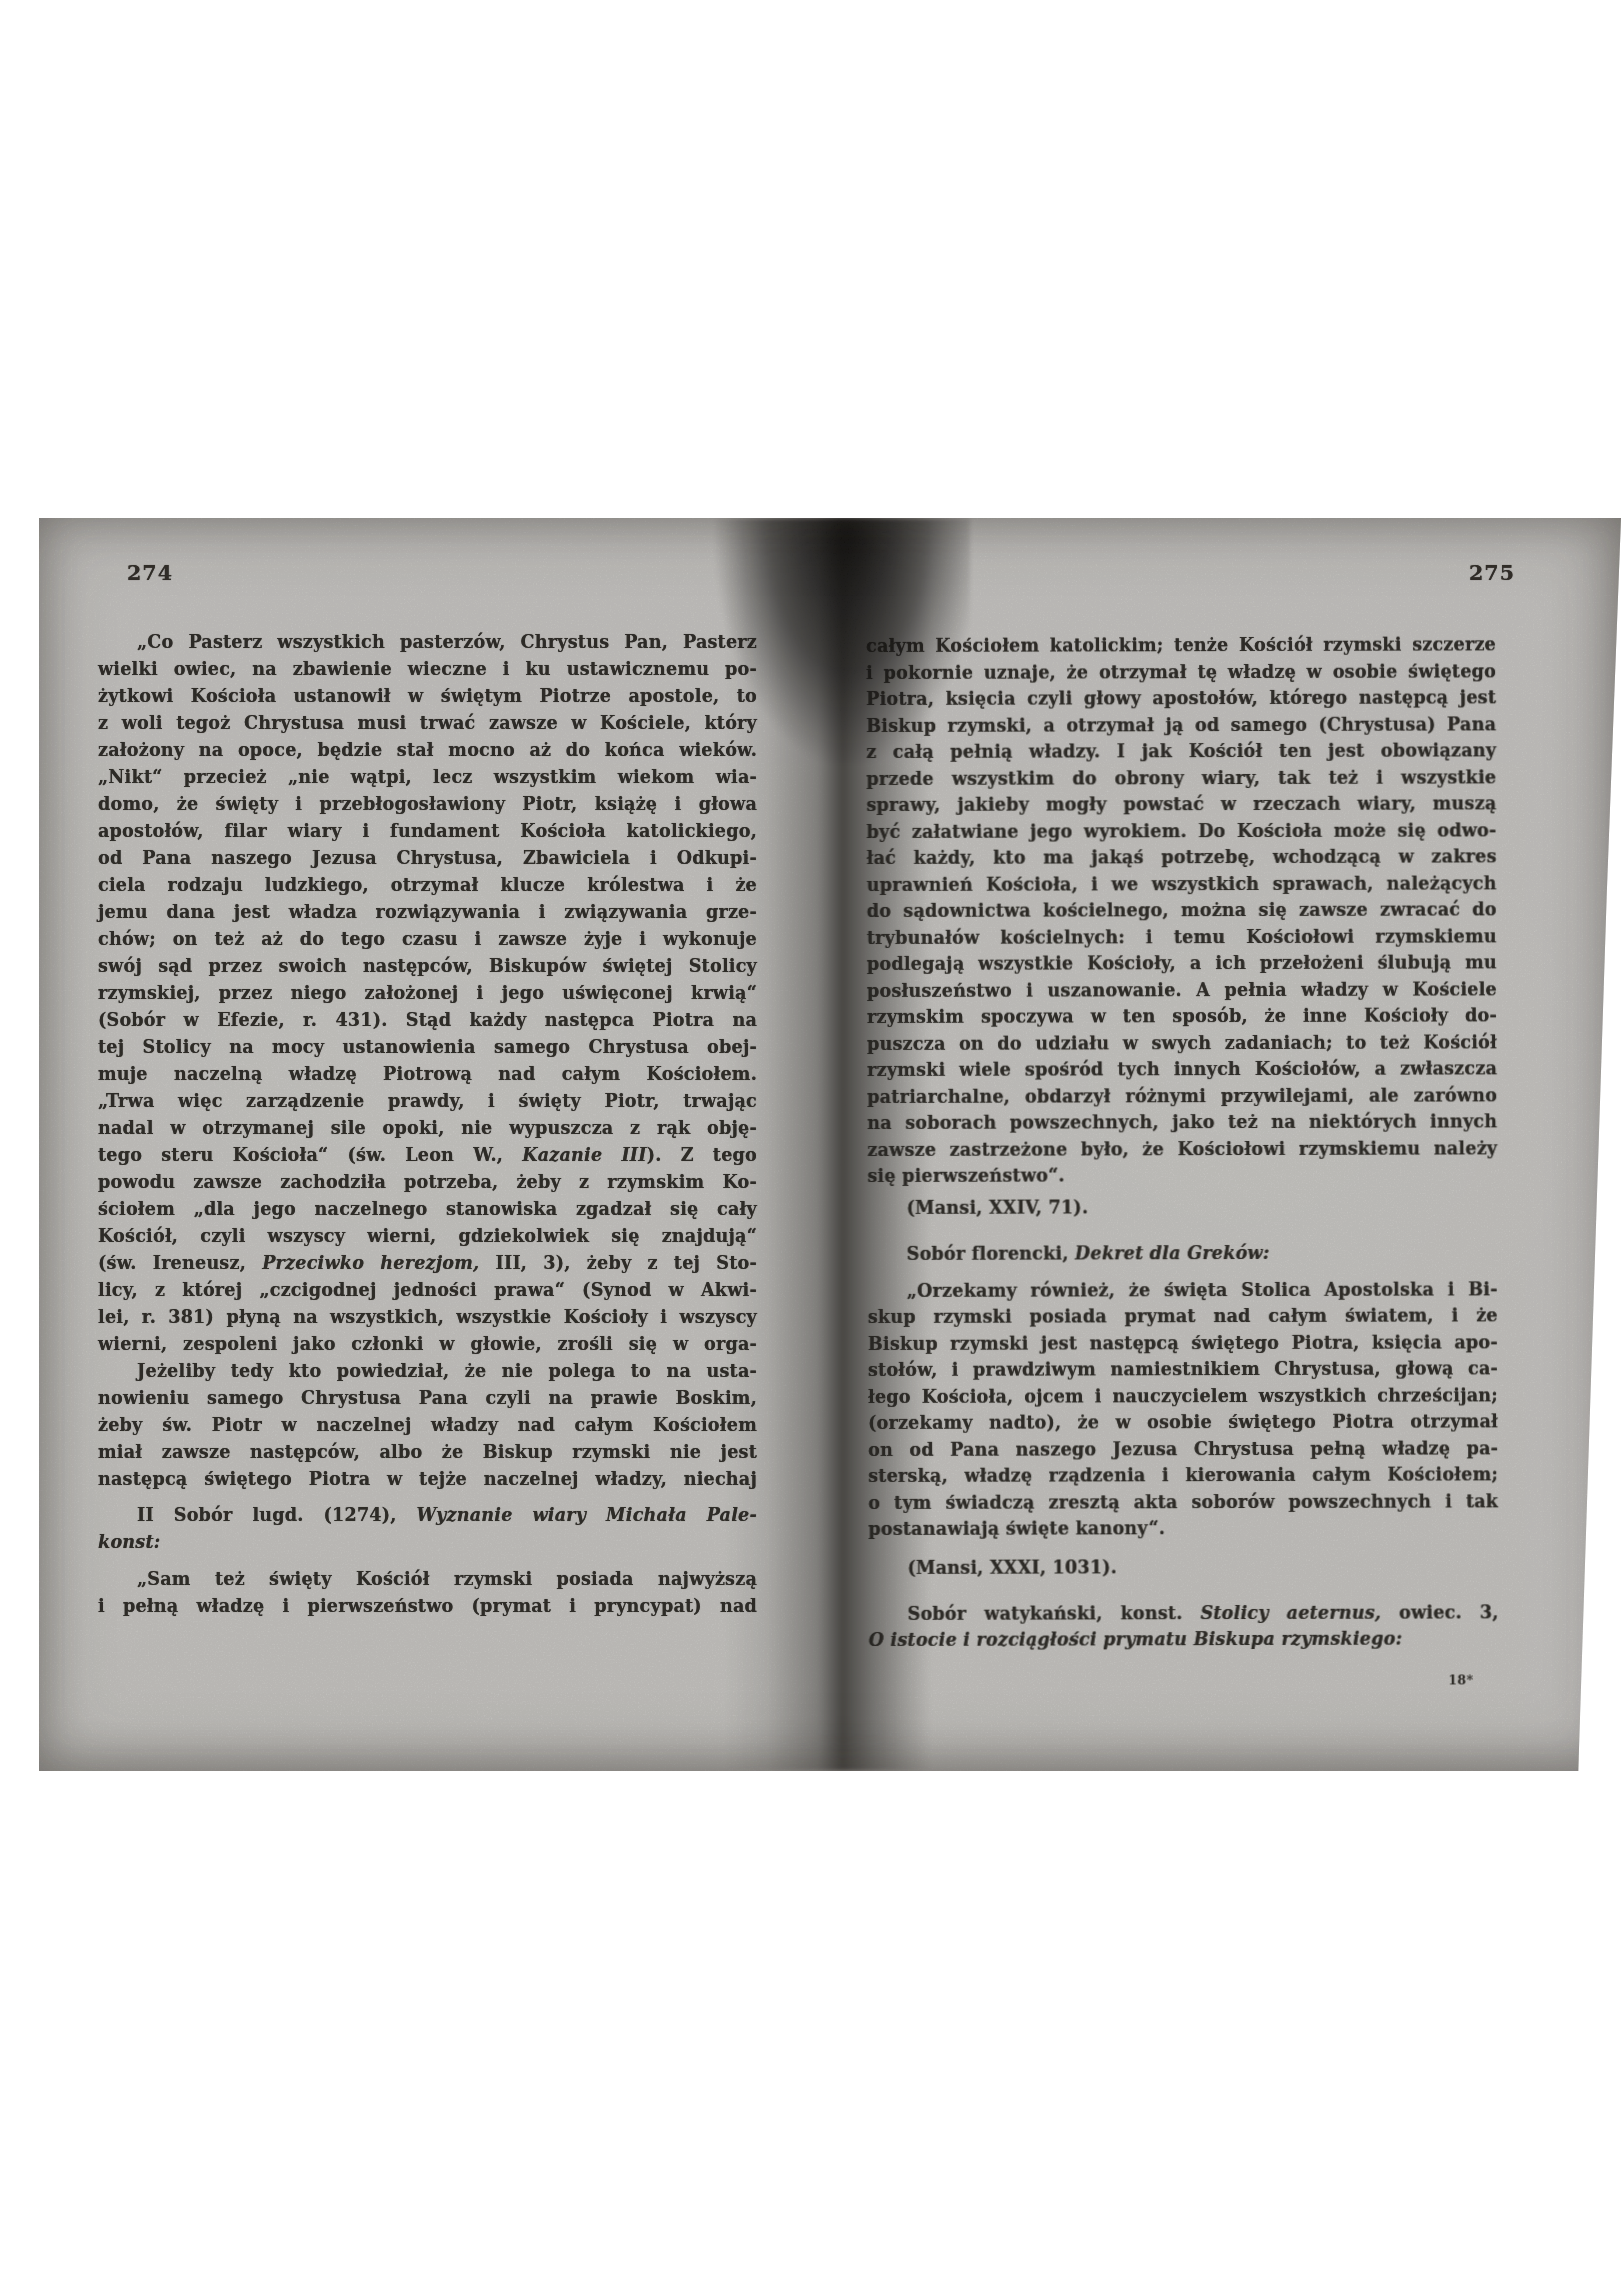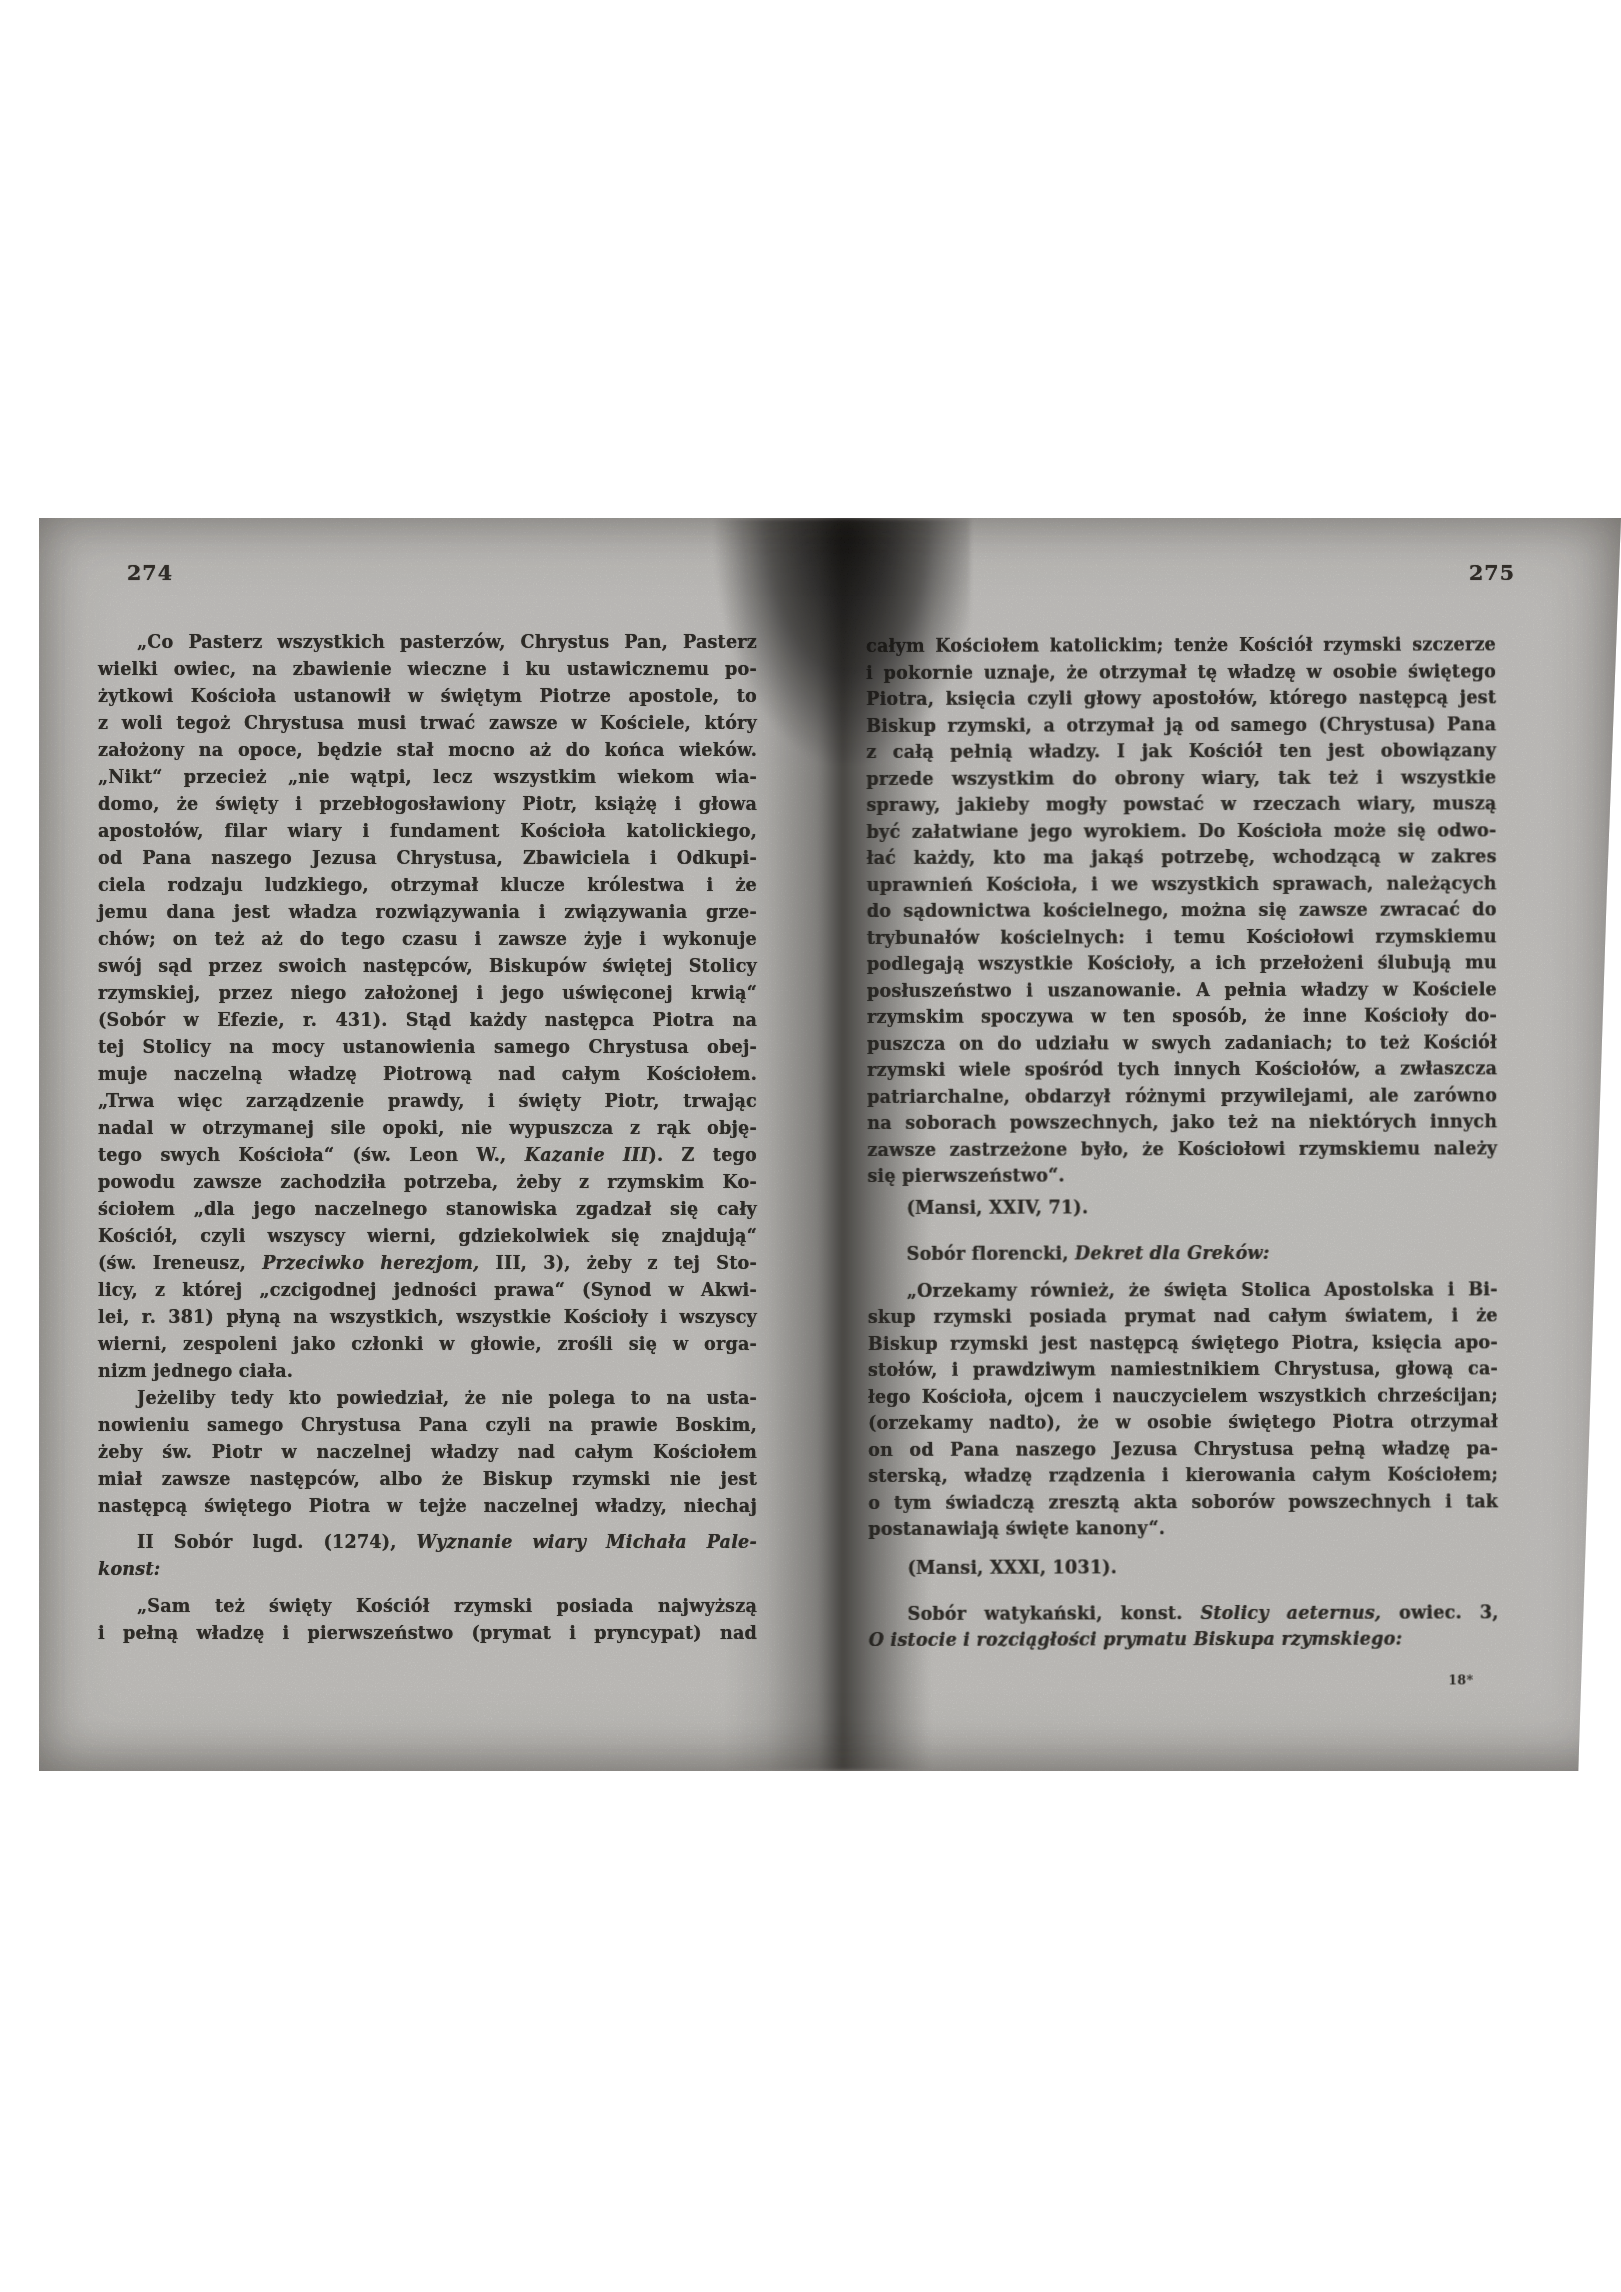--- a/index.html
+++ b/index.html
@@ -63,29 +63,28 @@
           <div class="line"><span>ciela rodzaju ludzkiego, otrzymał klucze królestwa i że</span></div>
           <div class="line"><span>jemu dana jest władza rozwiązywania i związywania grze-</span></div>
           <div class="line"><span>chów; on też aż do tego czasu i zawsze żyje i wykonuje</span></div>
           <div class="line"><span>swój sąd przez swoich następców, Biskupów świętej Stolicy</span></div>
           <div class="line"><span>rzymskiej, przez niego założonej i jego uświęconej krwią“</span></div>
           <div class="line"><span>(Sobór w Efezie, r. 431). Stąd każdy następca Piotra na</span></div>
           <div class="line"><span>tej Stolicy na mocy ustanowienia samego Chrystusa obej-</span></div>
           <div class="line"><span>muje naczelną władzę Piotrową nad całym Kościołem.</span></div>
           <div class="line"><span>„Trwa więc zarządzenie prawdy, i święty Piotr, trwając</span></div>
           <div class="line"><span>nadal w otrzymanej sile opoki, nie wypuszcza z rąk obję-</span></div>
-          <div class="line"><span>tego swych Kościoła“ (św. Leon W., </span><span class="it">Kazanie III</span><span>). Z tego</span></div>
+          <div class="line"><span>tego steru Kościoła“ (św. Leon W., </span><span class="it">Kazanie III</span><span>). Z tego</span></div>
           <div class="line"><span>powodu zawsze zachodziła potrzeba, żeby z rzymskim Ko-</span></div>
           <div class="line"><span>ściołem „dla jego naczelnego stanowiska zgadzał się cały</span></div>
           <div class="line"><span>Kościół, czyli wszyscy wierni, gdziekolwiek się znajdują“</span></div>
           <div class="line"><span>(św. Ireneusz, </span><span class="it">Przeciwko herezjom,</span><span> III, 3), żeby z tej Sto-</span></div>
           <div class="line"><span>licy, z której „czcigodnej jedności prawa“ (Synod w Akwi-</span></div>
           <div class="line"><span>lei, r. 381) płyną na wszystkich, wszystkie Kościoły i wszyscy</span></div>
           <div class="line"><span>wierni, zespoleni jako członki w głowie, zrośli się w orga-</span></div>
-          <div class="line lastline"><span>nizm jednego ciała.</span></div>
         </div>
         <div>
           <div class="line indent"><span>Jeżeliby tedy kto powiedział, że nie polega to na usta-</span></div>
           <div class="line"><span>nowieniu samego Chrystusa Pana czyli na prawie Boskim,</span></div>
           <div class="line"><span>żeby św. Piotr w naczelnej władzy nad całym Kościołem</span></div>
           <div class="line"><span>miał zawsze następców, albo że Biskup rzymski nie jest</span></div>
           <div class="line"><span>następcą świętego Piotra w tejże naczelnej władzy, niechaj</span></div>
         </div>
         <div style="margin-top: 8.8px;">
           <div class="line indent"><span>II Sobór lugd. (1274), </span><span class="it">Wyznanie wiary Michała Pale-</span></div>

